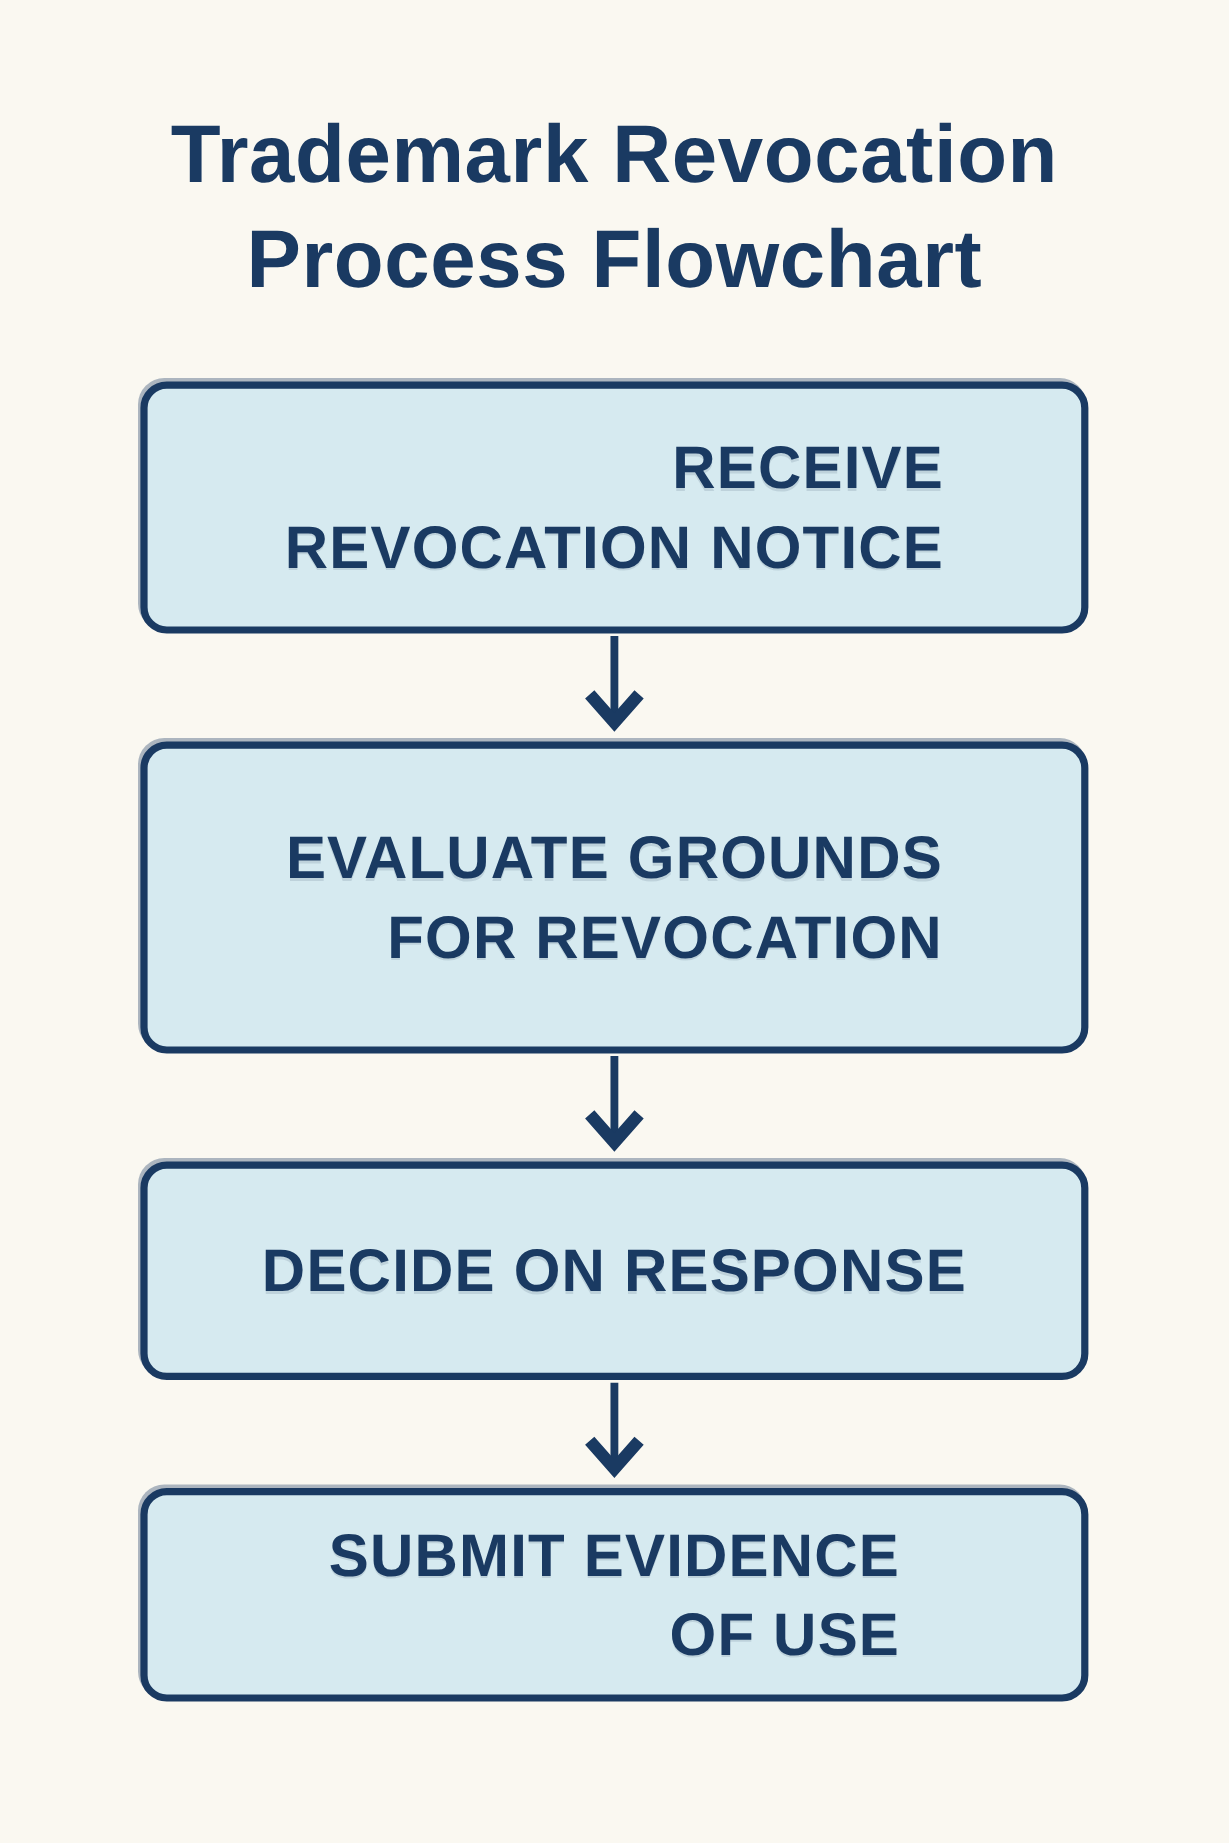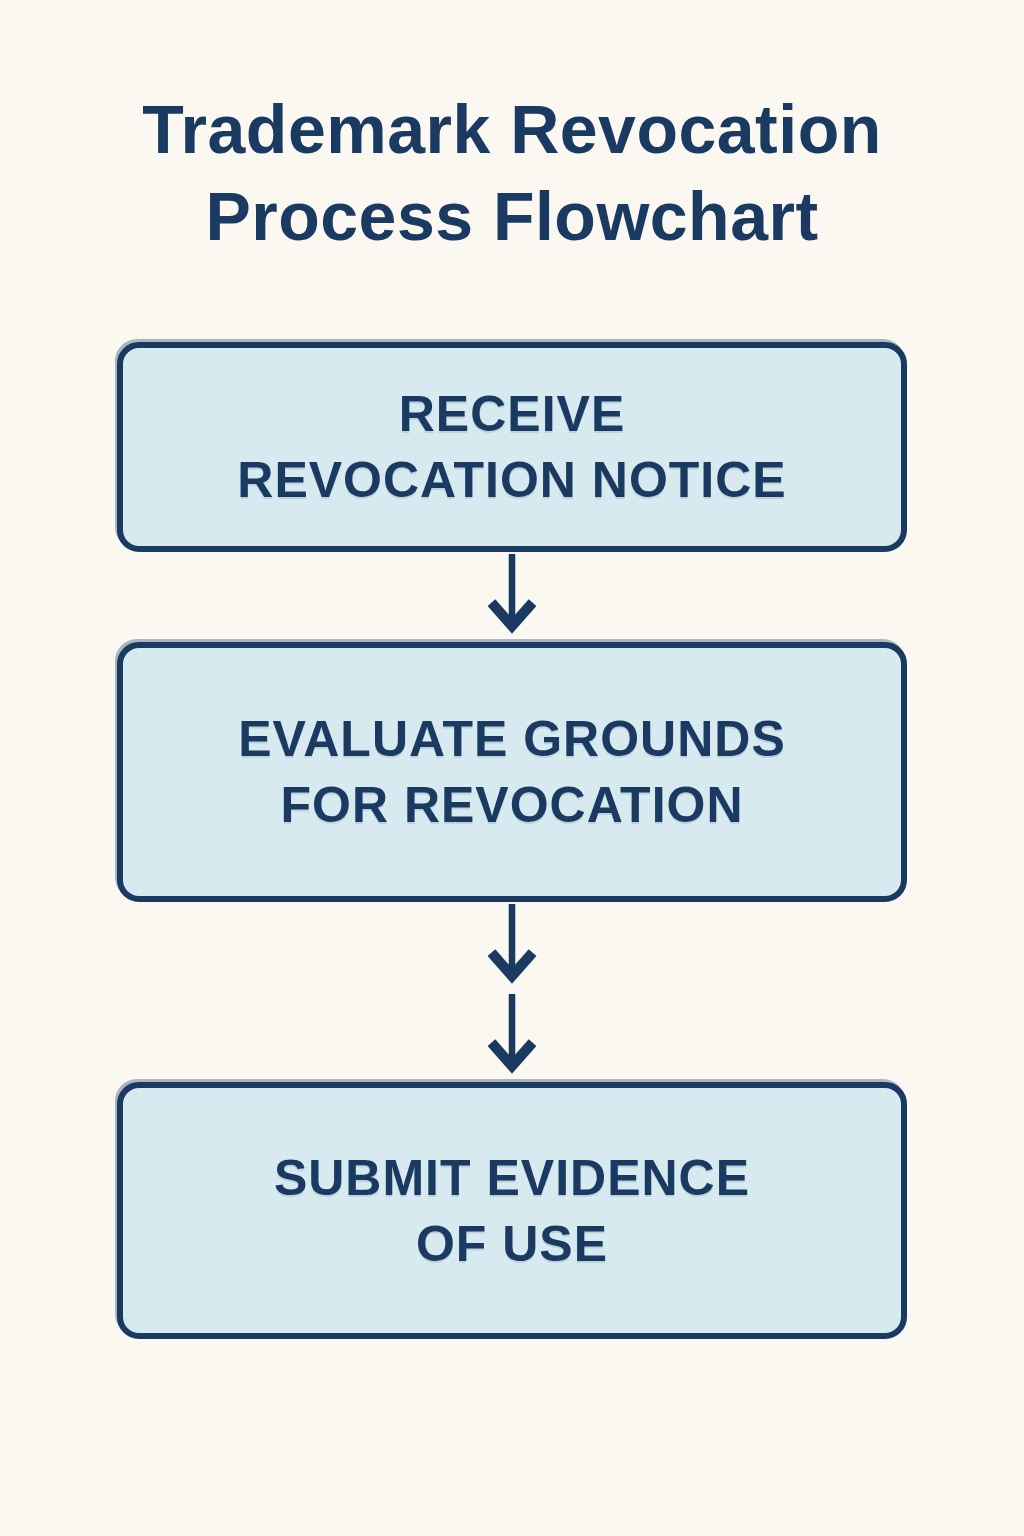--- a/index.html
+++ b/index.html
@@ -15,21 +15,20 @@
     background: var(--page-bg);
     font-family: "Liberation Sans", sans-serif;
     overflow: hidden;
   }
   .page {
     width: 1024px;
     height: 1536px;
     display: flex;
     flex-direction: column;
     align-items: center;
-    gap: 24px;
   }
   .title {
     margin: 86px 40px 0 40px;
     font-size: 68px;
     line-height: 1.28;
     font-weight: bold;
     color: var(--navy);
     text-align: center;
     white-space: pre-line;
     letter-spacing: 0.5px;
@@ -41,27 +40,27 @@
     align-items: center;
   }
   .box {
     width: 790px;
     border: 6px solid var(--navy);
     border-radius: 22px;
     background: var(--box-fill);
     display: flex;
     align-items: center;
     justify-content: center;
-    text-align: center;
+    text-align: right;
     box-shadow: -2px -3px 0 0 rgba(26,58,98,0.35);
   }
   .box-1 { height: 210px; }
   .box-2 { height: 260px; }
   .box-3 { height: 182px; }
-  .box-4 { height: 257px; }
+  .box-4 { height: 178px; }
   .box-label {
     font-size: 50px;
     font-weight: bold;
     color: var(--navy);
     white-space: pre-line;
     line-height: 1.32;
     letter-spacing: 1px;
     text-shadow: 0 2px 0 rgba(20,40,70,0.12);
     padding: 0 20px;
   }
@@ -96,20 +95,23 @@
     <div class="box box-2">
       <span class="box-label">EVALUATE GROUNDS
 FOR REVOCATION</span>
     </div>
 
     <svg class="arrow" viewBox="0 0 64 92" xmlns="http://www.w3.org/2000/svg">
       <line x1="32" y1="0" x2="32" y2="72" stroke="currentColor" stroke-width="7"></line>
       <polyline points="10,52 32,77 54,52" fill="none" stroke="currentColor" stroke-width="11"></polyline>
     </svg>
 
+    <div class="box box-3">
+      <span class="box-label">DECIDE ON RESPONSE</span>
+    </div>
 
     <svg class="arrow" viewBox="0 0 64 92" xmlns="http://www.w3.org/2000/svg">
       <line x1="32" y1="0" x2="32" y2="72" stroke="currentColor" stroke-width="7"></line>
       <polyline points="10,52 32,77 54,52" fill="none" stroke="currentColor" stroke-width="11"></polyline>
     </svg>
 
     <div class="box box-4">
       <span class="box-label">SUBMIT EVIDENCE
 OF USE</span>
     </div>

